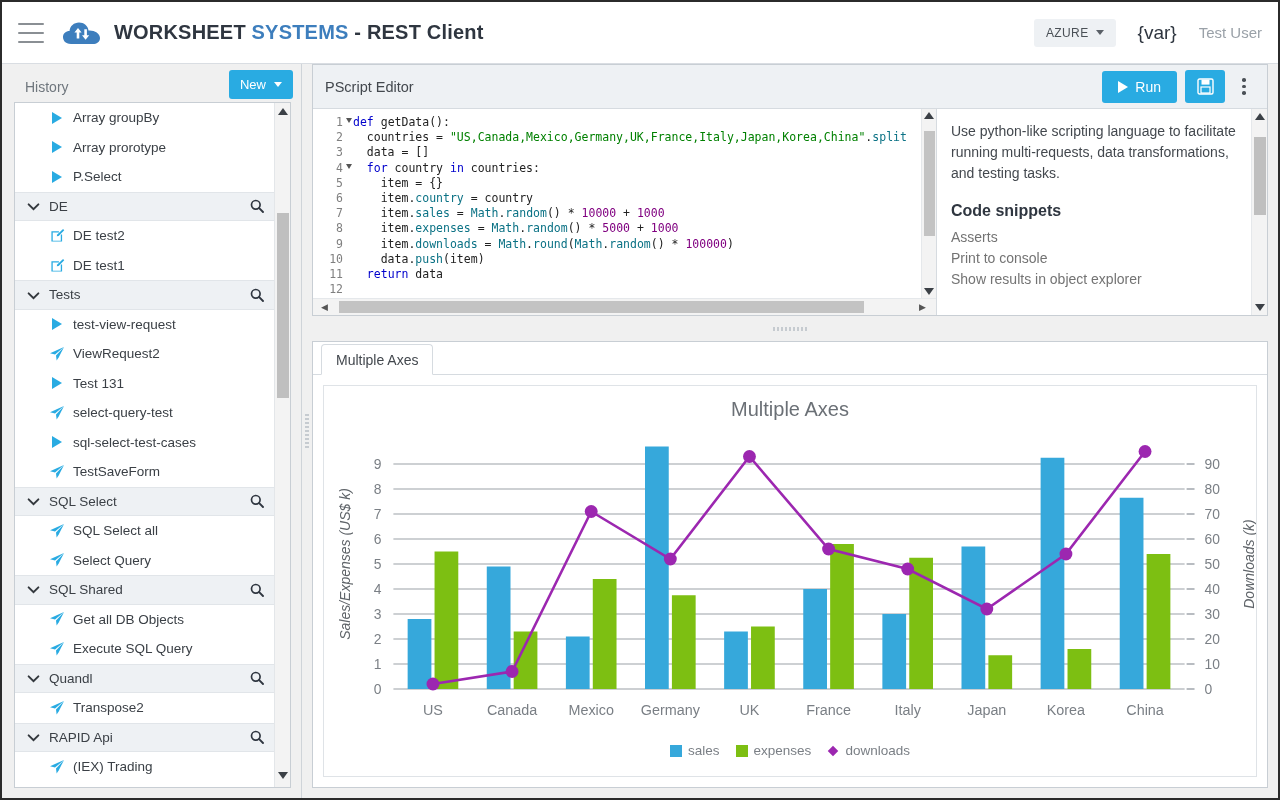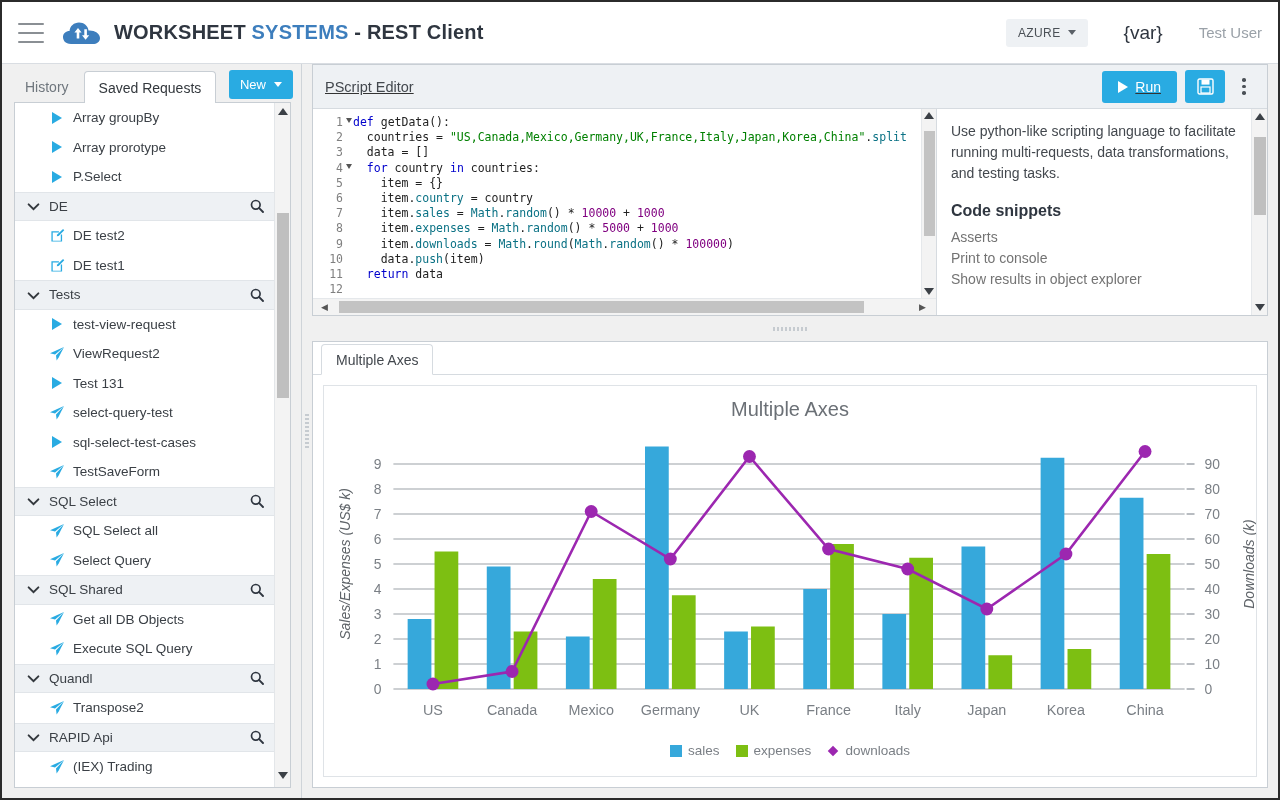--- a/index.html
+++ b/index.html
@@ -17,21 +17,21 @@
   .header { height:62px; flex:0 0 62px; background:#fff; display:flex;
             align-items:center; padding:0 16px; border-bottom:1px solid #d9dde2; }
   .hamburger { width:26px; height:20px; display:flex; flex-direction:column;
                justify-content:space-between; cursor:pointer; margin-right:18px; }
   .hamburger i { display:block; height:2px; background:#8a8f94; border-radius:1px; }
   .logo-cloud { width:40px; height:30px; position:relative; margin-right:12px; }
   .brand { font-size:20px; font-weight:bold; letter-spacing:.2px; white-space:nowrap; }
   .brand .b1 { color:#2f3640; }
   .brand .b2 { color:#3d7ebd; }
   .brand .b3 { color:#2f3640; }
-  .hdr-right { margin-left:auto; display:flex; align-items:center; gap:36px; }
+  .hdr-right { margin-left:auto; display:flex; align-items:center; gap:22px; }
   .azure-btn { background:#eef1f4; border:none; border-radius:3px; padding:7px 12px;
                font-size:12px; color:#4a5056; cursor:pointer; letter-spacing:.4px;
                display:flex; align-items:center; gap:7px; }
   .caret-d { width:0;height:0;border-left:4px solid transparent;
              border-right:4px solid transparent;border-top:5px solid #5a6067; }
   .varbtn { font-size:19px; color:#2f3640; cursor:pointer; }
   .testuser { font-size:15px; color:#9aa1a8; cursor:pointer; }
 
   
   .body { flex:1; display:flex; min-height:0; background:#fff; }
@@ -78,21 +78,21 @@
       repeating-linear-gradient(to bottom,#c6cbd0 0 2px,transparent 2px 4px); }
 
   
   .right { flex:1; display:flex; flex-direction:column; min-width:0;
            background:#f0f0f0; padding:0 10px 10px 0; gap:8px; }
   .card { background:#fff; border:1px solid #c8ced4; display:flex;
           flex-direction:column; min-height:0; }
   .editor-card { flex:0 0 252px; }
   .card-head { height:44px; flex:0 0 44px; background:#eef1f4;
                border-bottom:1px solid #d6dbe0; display:flex; align-items:center;
-               padding:0 12px;text-decoration:underline; }
+               padding:0 12px; }
   .card-title { font-size:14.5px; color:#43484e; }
   .head-right { margin-left:auto; display:flex; align-items:center; gap:8px; }
   .runbtn { background:#29abe2; color:#fff; border:none; border-radius:3px;
             padding:8px 16px; font-size:14px; cursor:pointer;
             display:flex; align-items:center; gap:7px; }
   .tri-wh { width:0;height:0;border-top:6px solid transparent;
             border-bottom:6px solid transparent;border-left:10px solid #fff; }
   .savebtn { background:#29abe2; border:none; border-radius:3px; width:40px;
              height:33px; display:flex; align-items:center; justify-content:center;
              cursor:pointer; }
@@ -202,21 +202,20 @@
       <span class="varbtn">{var}</span>
       <span class="testuser">Test User</span>
     </div>
   </div>
 
   <div class="body">
 
     <div class="left">
       <div class="tabrow">
         <div class="ltab">History</div>
-        <div class="ltab active">Saved Requests</div>
         <button class="newbtn">
           <span>New</span>
           <span class="caret-d"></span>
         </button>
       </div>
 
       <div class="treebox">
         <div class="tree" id="tree">
             <div class="trow">
               <span class="indent" style="display:flex;">

